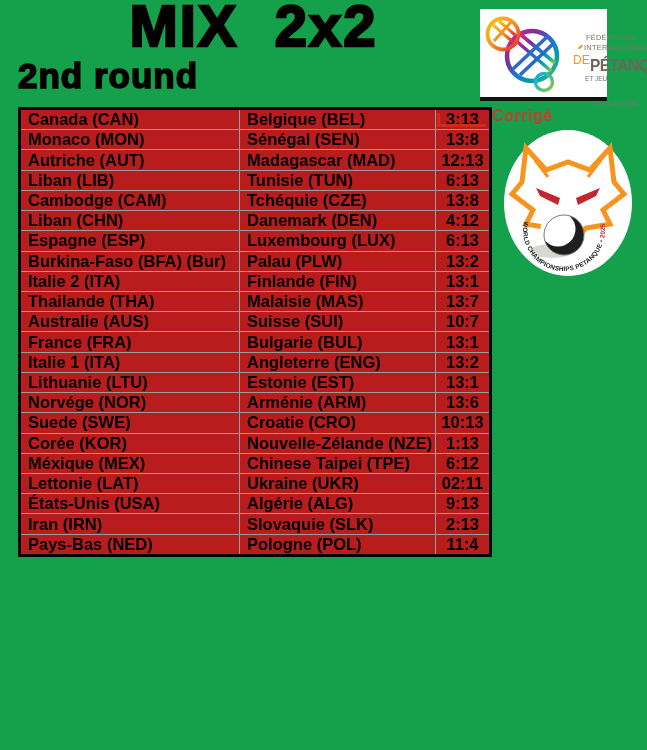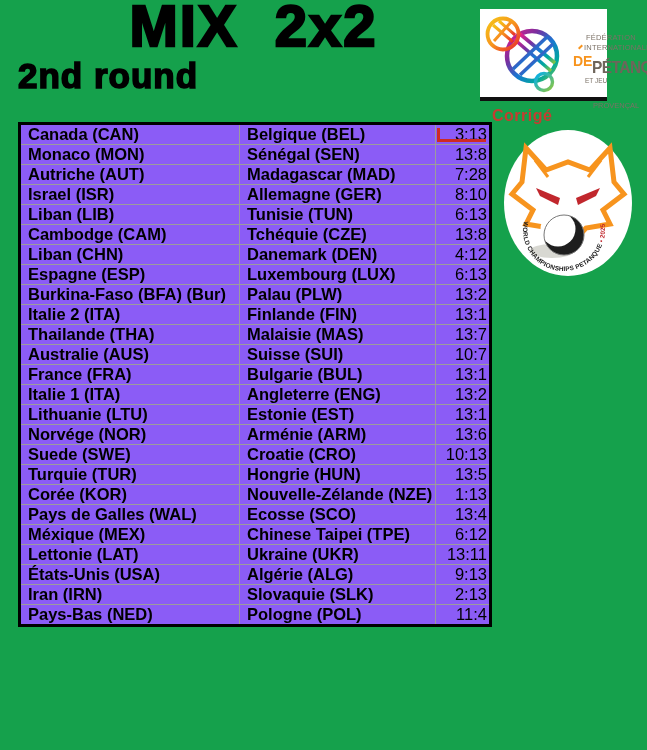--- a/index.html
+++ b/index.html
@@ -26,37 +26,37 @@
   .fipjp{
     left:480px;top:9px;width:127px;height:88px;background:#fff;
     border-bottom:4px solid #101010;
   }
   .fipjp-art{position:absolute;left:2px;top:2px;}
   .fipjp-text{position:absolute;left:93px;top:24px;width:64px;color:#7B7166;}
   .fl1{font-size:7.5px;letter-spacing:.2px;margin-left:13px;white-space:nowrap;}
   .fl2{font-size:7.5px;letter-spacing:.2px;margin-left:5px;margin-top:1px;white-space:nowrap;}
   .slash{display:inline-block;width:5px;height:2px;background:#F7941E;transform:rotate(-45deg);margin-right:1px;vertical-align:2px;}
   .fl3{margin-top:1px;white-space:nowrap;}
-  .fde{font-size:14px;color:#F7941E;font-weight:bold;vertical-align:7px;letter-spacing:0;}
+  .fde{font-size:12px;color:#F7941E;font-weight:normal;vertical-align:7px;letter-spacing:0;}
   .fname{font-size:16.5px;font-weight:bold;color:#6E655B;letter-spacing:-.6px;display:inline-block;transform:scaleX(.94);transform-origin:left;}
   .fl4{font-size:6.5px;margin-left:12px;margin-top:0;white-space:nowrap;}
   .fl5{font-size:7.5px;margin-left:20px;margin-top:17px;white-space:nowrap;}
 
   
   table.results{
-    left:18px;top:122px;width:471px;height:450px;position:absolute;
-    border-collapse:collapse;background:#8b5cf6;table-layout:fixed;
+    left:18px;top:107px;width:471px;height:450px;position:absolute;
+    border-collapse:collapse;background:#b91c1c;table-layout:fixed;
     border:3px solid #000;
   }
   table.results td{
     border:1px solid #9C9C9C;overflow:hidden;white-space:nowrap;
     font-size:16.5px;color:#000;vertical-align:middle;
   }
   td.team{font-weight:bold;padding:0 4px 0 7px;}
-  td.score{font-weight:normal;text-align:right;color:#2b2b2b;padding:0 2px;position:relative;}
+  td.score{font-weight:bold;text-align:center;color:#2b2b2b;padding:0 2px;position:relative;}
   td.score.corrected::after{
     content:"";position:absolute;left:1px;top:3px;right:3px;bottom:2px;
     border-left:3px solid #CE2A24;border-bottom:3px solid #CE2A24;
   }
 
   
   .corrige{
     left:492px;top:107px;font-size:16px;font-weight:bold;color:#C43D31;
     letter-spacing:.5px;
   }
@@ -128,26 +128,21 @@
         <td class="score corrected">3:13</td>
       </tr>
       <tr>
         <td class="team">Monaco (MON)</td>
         <td class="team">Sénégal (SEN)</td>
         <td class="score">13:8</td>
       </tr>
       <tr>
         <td class="team">Autriche (AUT)</td>
         <td class="team">Madagascar (MAD)</td>
-        <td class="score">7:28</td>
-      </tr>
-      <tr>
-        <td class="team">Israel (ISR)</td>
-        <td class="team">Allemagne (GER)</td>
-        <td class="score">8:10</td>
+        <td class="score">12:13</td>
       </tr>
       <tr>
         <td class="team">Liban (LIB)</td>
         <td class="team">Tunisie (TUN)</td>
         <td class="score">6:13</td>
       </tr>
       <tr>
         <td class="team">Cambodge (CAM)</td>
         <td class="team">Tchéquie (CZE)</td>
         <td class="score">13:8</td>
@@ -201,43 +196,33 @@
         <td class="team">Norvége (NOR)</td>
         <td class="team">Arménie (ARM)</td>
         <td class="score">13:6</td>
       </tr>
       <tr>
         <td class="team">Suede (SWE)</td>
         <td class="team">Croatie (CRO)</td>
         <td class="score">10:13</td>
       </tr>
       <tr>
-        <td class="team">Turquie (TUR)</td>
-        <td class="team">Hongrie (HUN)</td>
-        <td class="score">13:5</td>
-      </tr>
-      <tr>
         <td class="team">Corée (KOR)</td>
         <td class="team">Nouvelle-Zélande (NZE)</td>
         <td class="score">1:13</td>
       </tr>
       <tr>
-        <td class="team">Pays de Galles (WAL)</td>
-        <td class="team">Ecosse (SCO)</td>
-        <td class="score">13:4</td>
-      </tr>
-      <tr>
         <td class="team">Méxique (MEX)</td>
         <td class="team">Chinese Taipei (TPE)</td>
         <td class="score">6:12</td>
       </tr>
       <tr>
         <td class="team">Lettonie (LAT)</td>
         <td class="team">Ukraine (UKR)</td>
-        <td class="score">13:11</td>
+        <td class="score">02:11</td>
       </tr>
       <tr>
         <td class="team">États-Unis (USA)</td>
         <td class="team">Algérie (ALG)</td>
         <td class="score">9:13</td>
       </tr>
       <tr>
         <td class="team">Iran (IRN)</td>
         <td class="team">Slovaquie (SLK)</td>
         <td class="score">2:13</td>

